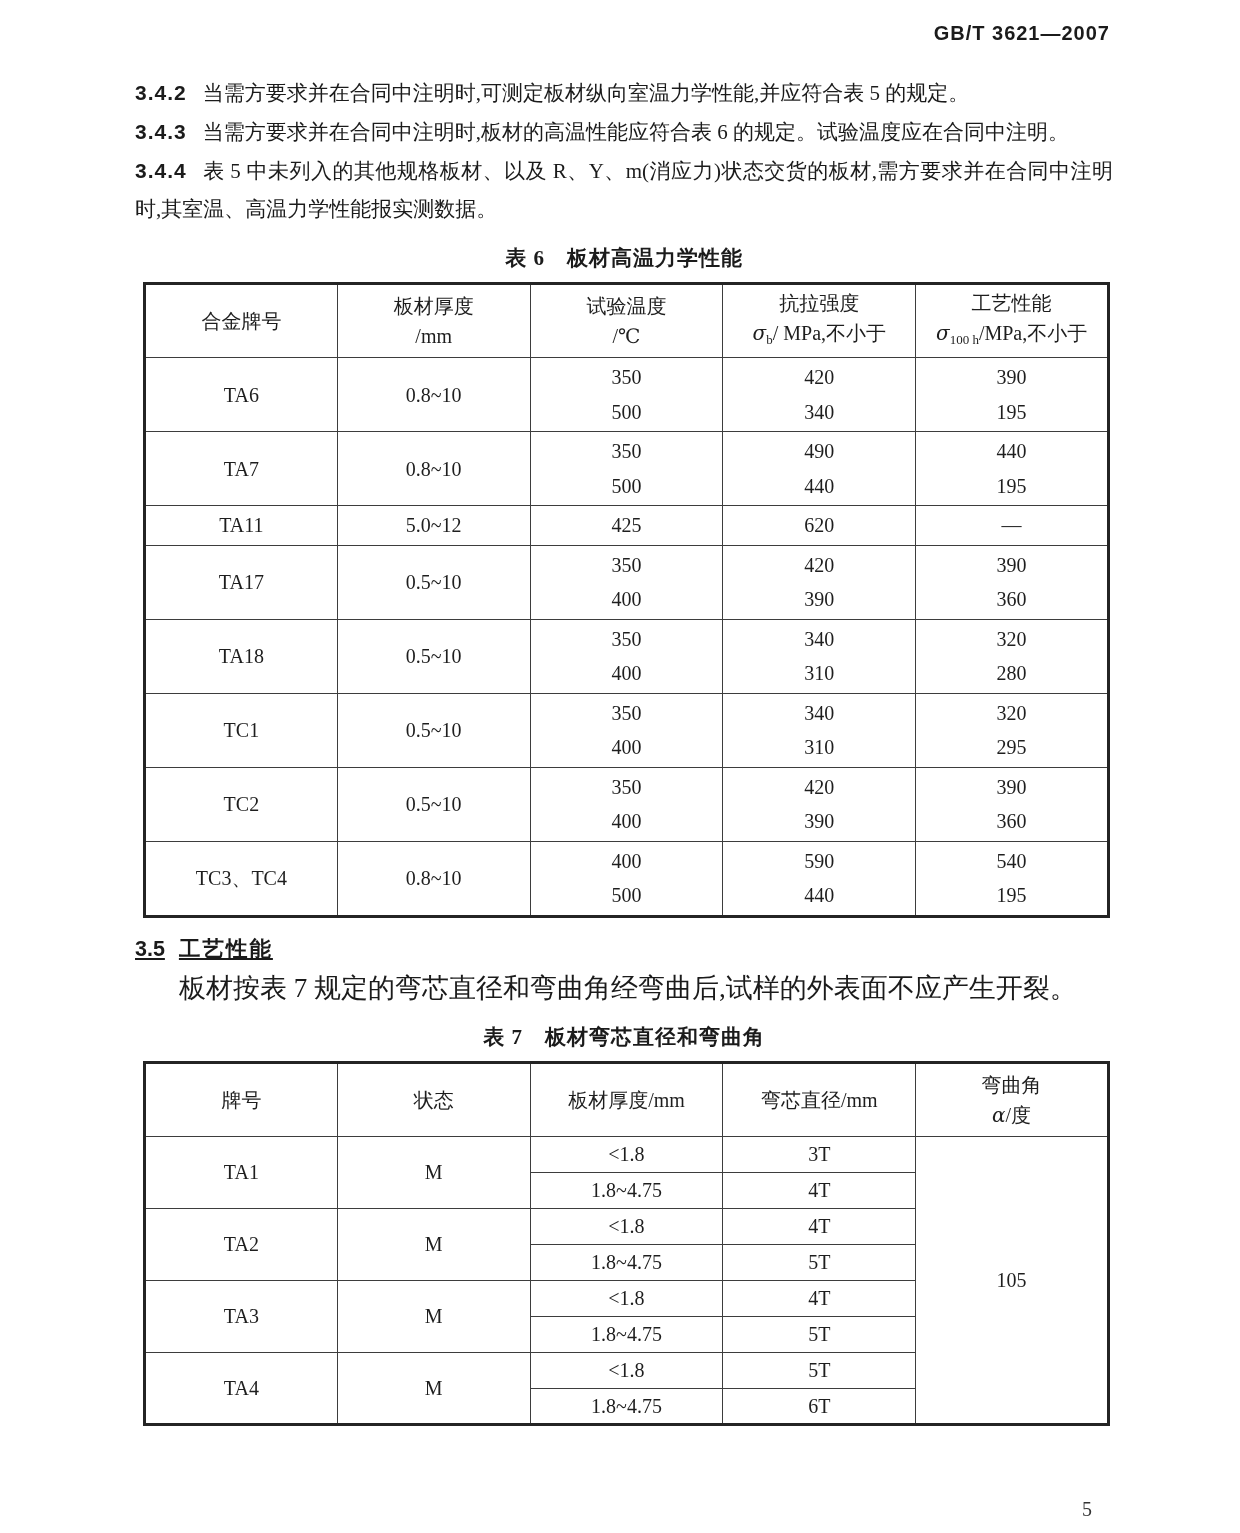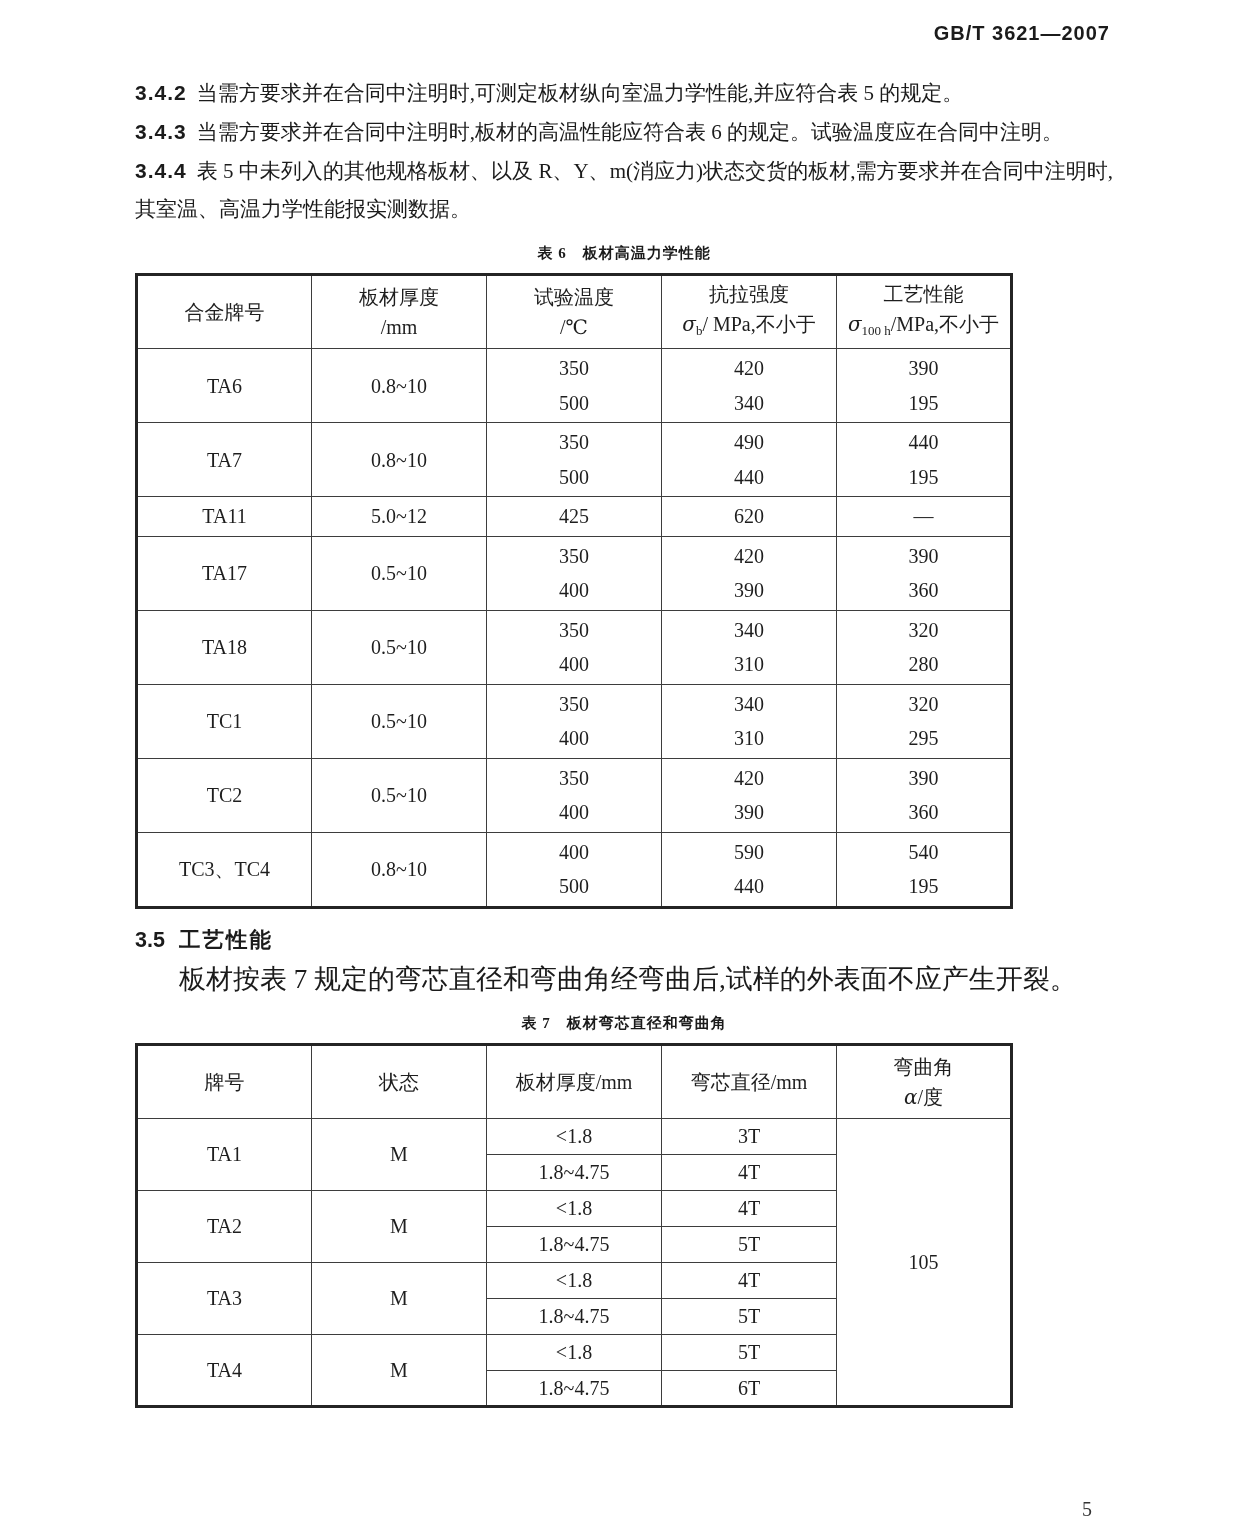--- a/index.html
+++ b/index.html
@@ -29,45 +29,47 @@
   }
   p.clause {
     font-size: 21px;
     line-height: 38px;
     text-align: justify;
     margin: 0 0 1px 0;
   }
   .clause-num {
     font-weight: bold;
     font-family: "Liberation Sans", sans-serif;
-    margin-right: 10px;
+    margin-right: 16px;
     letter-spacing: 1px;
   }
   .tbl-title {
     text-align: center;
     font-weight: bold;
-    font-size: 15px;
+    font-size: 21px;
     margin: 16px 0 10px 0;
     letter-spacing: 1px;
   }
   .section-head {
     font-size: 21.5px;
     font-weight: bold;
     font-family: "Liberation Sans", sans-serif;
     margin: 16px 0 6px 0;
+    text-decoration: underline;
   }
   .section-head .sec-title { font-family: "Liberation Serif", serif; margin-left: 14px; letter-spacing: 2px; }
   p.body-line {
     font-size: 27px;
     line-height: 38px;
     padding-left: 44px;
     margin-bottom: 4px;
   }
   table.dtable {
-    width: 878px;
+    width: 967px;
+    margin-left: 8px;
     border-collapse: collapse;
     table-layout: fixed;
     border: 3px solid #242424;
   }
   table.dtable th, table.dtable td {
     border: 1.5px solid #3d3d3d;
     text-align: center;
     vertical-align: middle;
     font-weight: normal;
     font-size: 20px;

